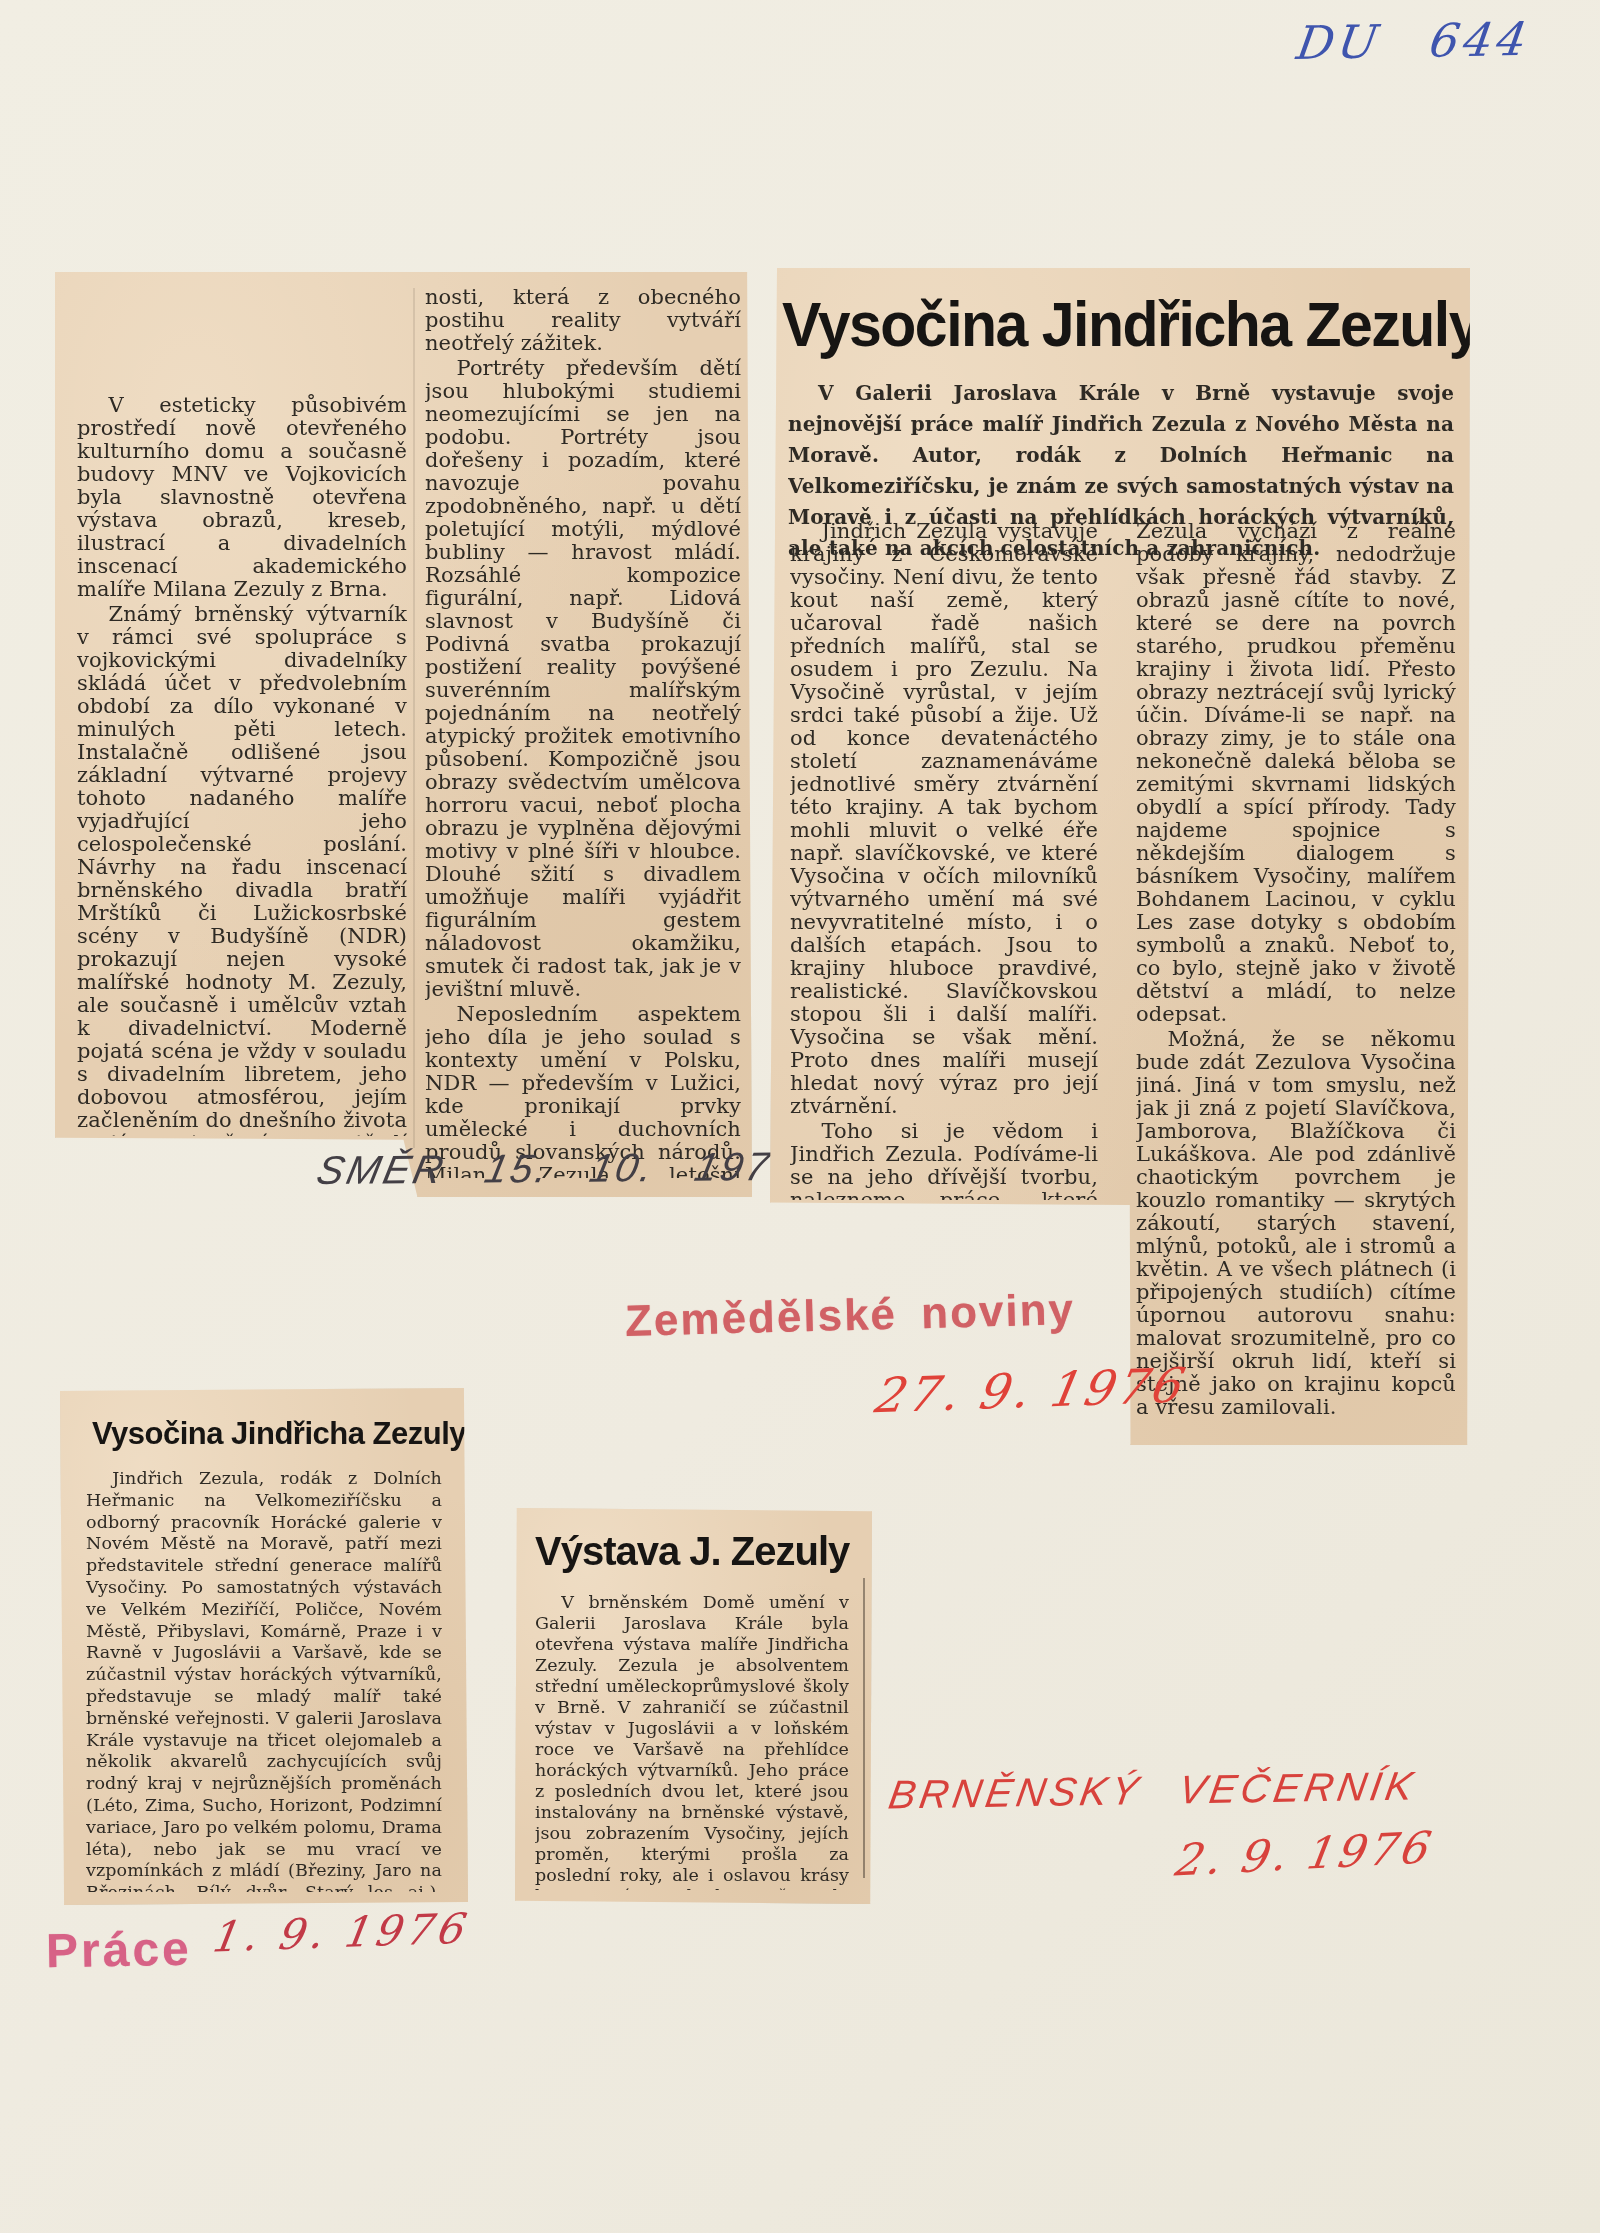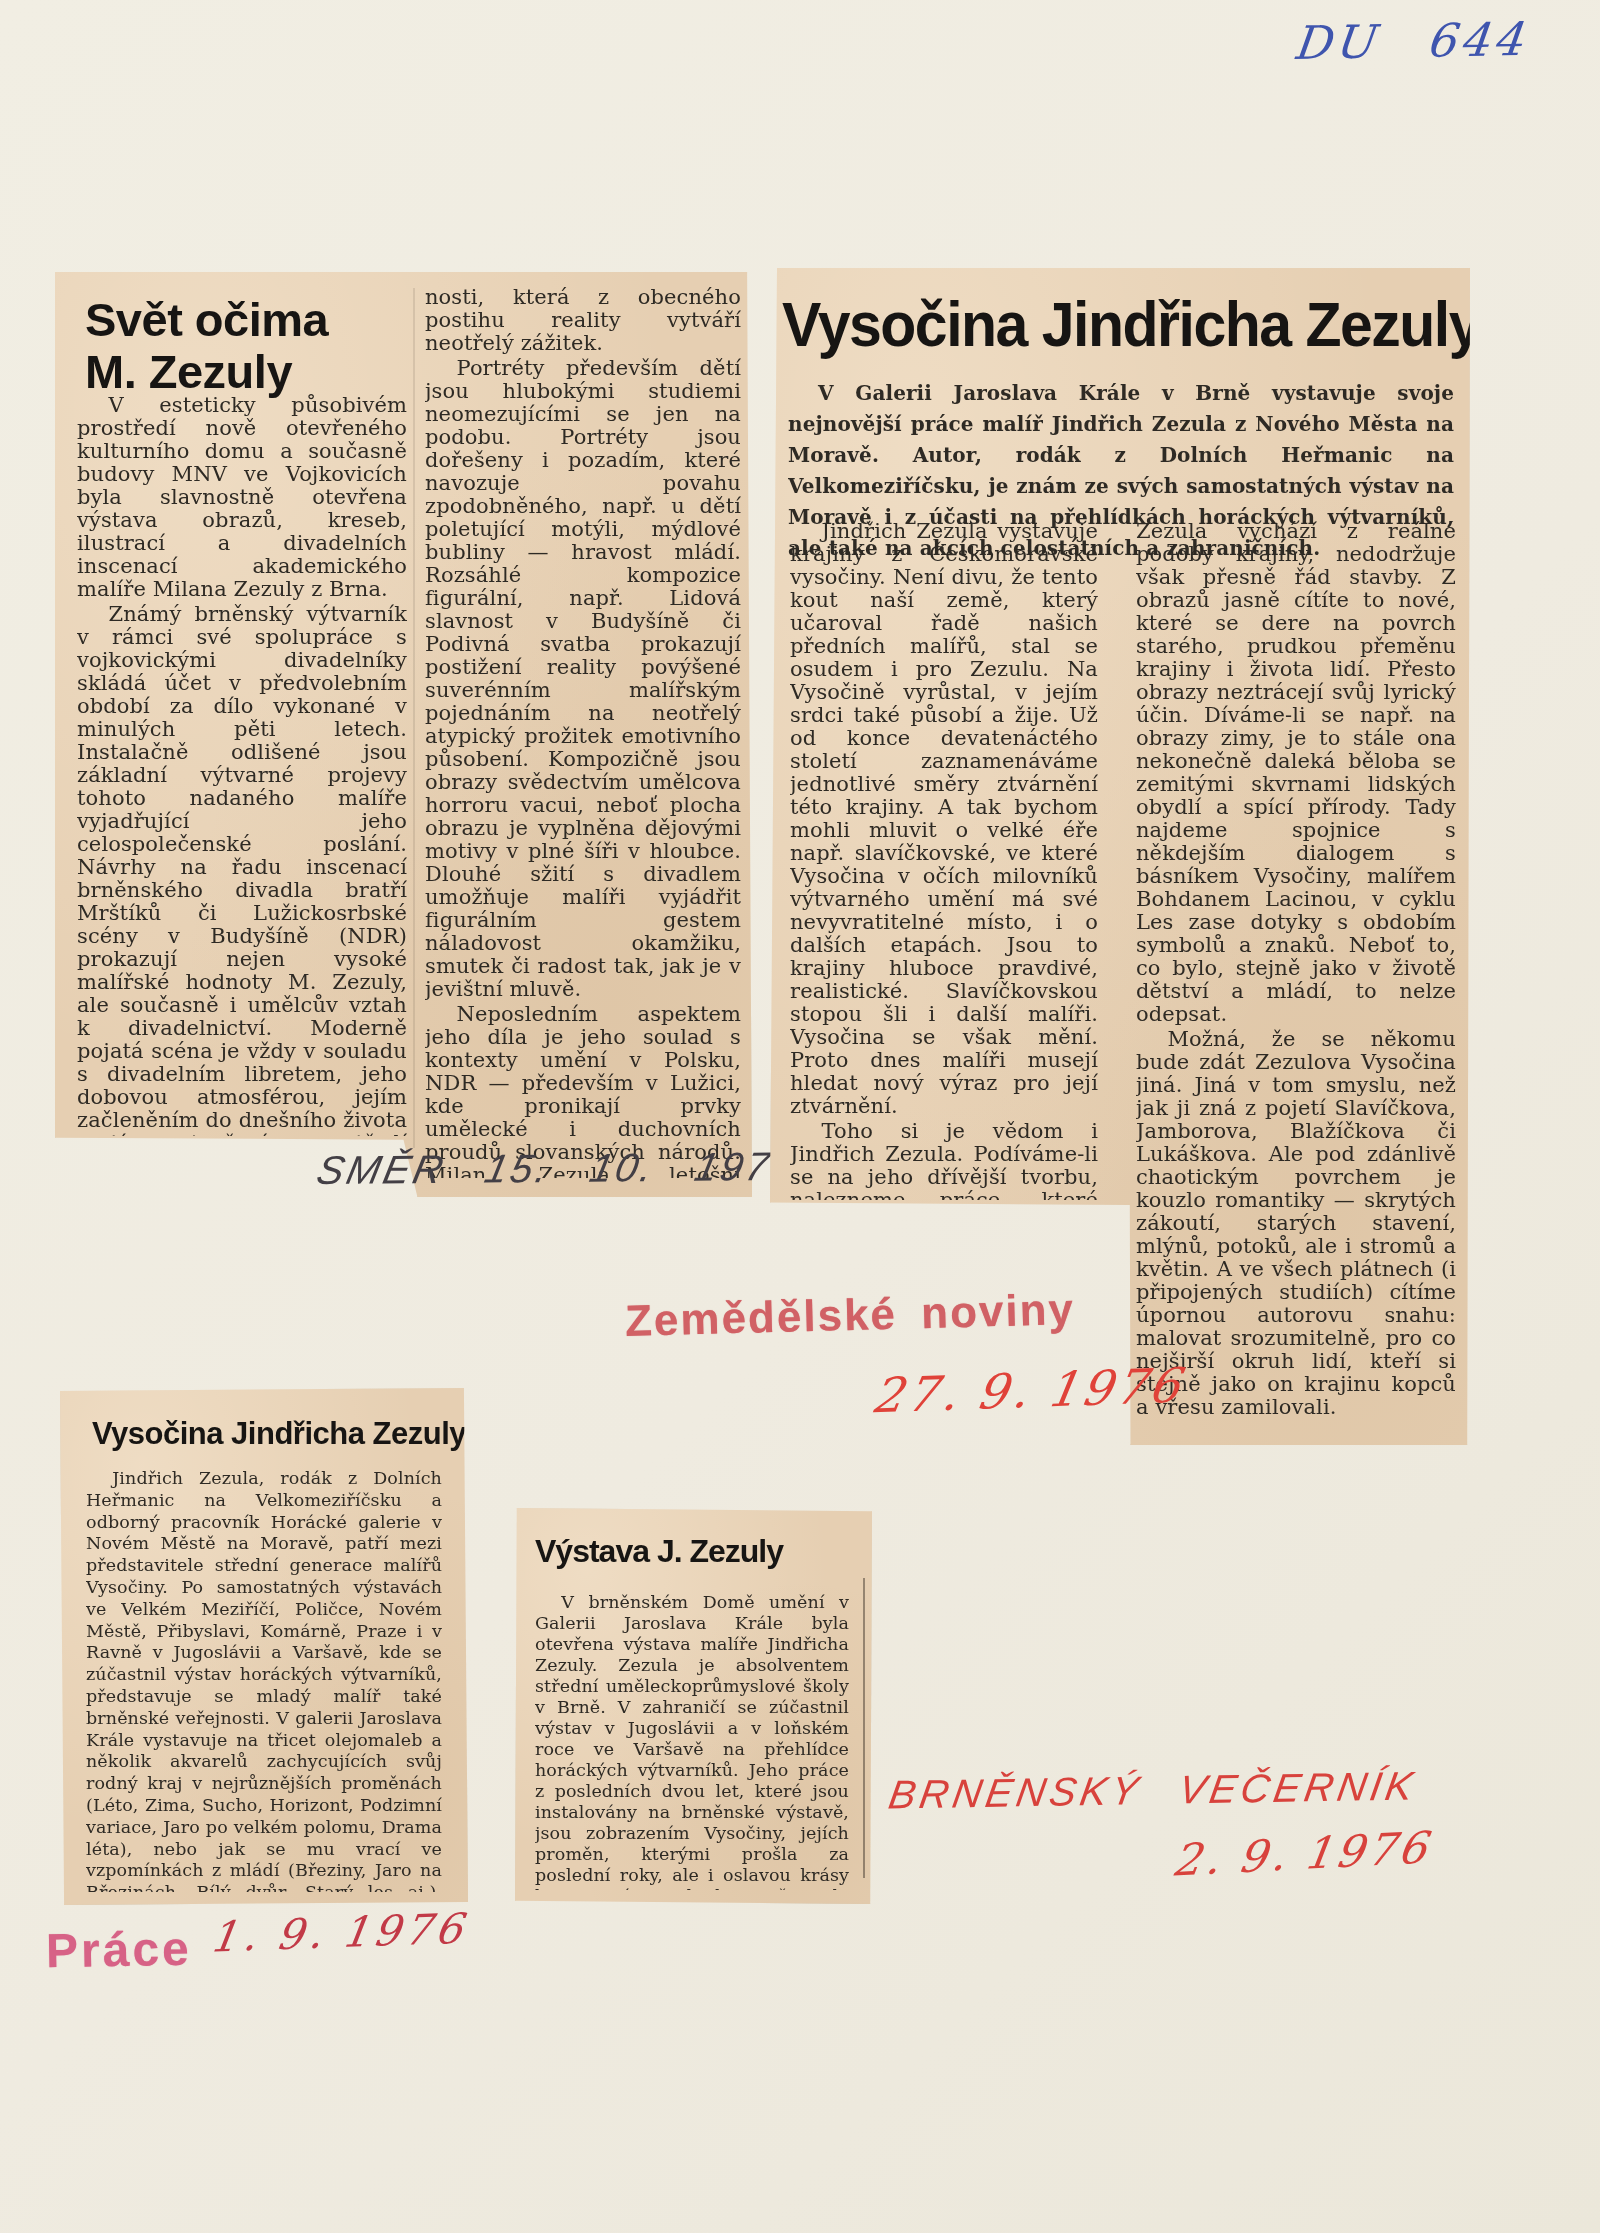--- a/index.html
+++ b/index.html
@@ -36,21 +36,21 @@
   #vys-col1{left:20px;top:252px;width:308px;height:680px;}
   #vys-col2{left:366px;top:252px;width:320px;height:918px;}
   
   #clip-vys2{left:60px;top:1388px;width:408px;height:517px;
       clip-path:polygon(0 .6% ,99% 0,100% 99.4%,1% 100%);}
   #clip-vys2 .title{left:32px;top:30px;font-size:31px;line-height:32px;letter-spacing:-.5px;}
   #vys2-body{left:26px;top:80px;width:356px;height:424px;font-size:17.5px;line-height:21.8px;}
   
   #clip-vystava{left:515px;top:1508px;width:357px;height:396px;
       clip-path:polygon(.5% 0,100% .8%,99.5% 100%,0 99.2%);}
-  #clip-vystava .title{left:20px;top:22px;font-size:32px;line-height:42px;letter-spacing:-1px;}
+  #clip-vystava .title{left:20px;top:22px;font-size:40px;line-height:42px;letter-spacing:-1px;}
   #vystava-body{left:20px;top:84px;width:314px;height:298px;font-size:17.5px;line-height:21px;}
   
   #du-number{right:70px;top:14px;color:#3f55ae;font-size:46px;letter-spacing:4px;
       word-spacing:30px;transform:skewX(-10deg) rotate(-1deg);
       font-family:"DejaVu Serif", serif;}
   #smer-note{left:318px;top:1146px;color:#433f45;font-size:40px;
       font-family:"Liberation Sans", sans-serif;letter-spacing:3px;word-spacing:26px;
       transform:skewX(-12deg) rotate(-.5deg);}
   #zn-stamp{left:625px;top:1290px;color:#cd4f55;font-size:44px;letter-spacing:2px;
       word-spacing:10px;transform:rotate(-1.5deg);text-shadow:0 0 1px rgba(205,79,85,.6);}
@@ -67,24 +67,20 @@
       transform:skewX(-13deg) rotate(-2deg);font-family:"DejaVu Serif", serif;}
 </style>
 </head>
 <body>
 
 <div id="page">
 
   <div class="hand" id="du-number">DU 644</div>
 
   <div class="clipping" id="clip-svet">
-    <div class="headline title">
-      <div>Svět očima</div>
-      <div>M. Zezuly</div>
-    </div>
     <div class="col" id="svet-col1">
         <p>V esteticky působivém prostředí nově otevřeného kulturního domu a současně budovy MNV ve Vojkovicích byla slavnostně otevřena výstava obrazů, kreseb, ilustrací a divadelních inscenací akademického malíře Milana Zezuly z Brna.</p>
         <p>Známý brněnský výtvarník v rámci své spolupráce s vojkovickými divadelníky skládá účet v předvolebním období za dílo vykonané v minulých pěti letech. Instalačně odlišené jsou základní výtvarné projevy tohoto nadaného malíře vyjadřující jeho celospolečenské poslání. Návrhy na řadu inscenací brněnského divadla bratří Mrštíků či Lužickosrbské scény v Budyšíně (NDR) prokazují nejen vysoké malířské hodnoty M. Zezuly, ale současně i umělcův vztah k divadelnictví. Moderně pojatá scéna je vždy v souladu s divadelním libretem, jeho dobovou atmosférou, jejím začleněním do dnešního života a tím vytvořením prostředí umocňujícího herecký projev. Ilustrační umění je v souladu s textovou částí ať realistického zaměření či básnických jinotajů, pro něž nachází adekvátní umělecký projev. Jádro výstavy tvoří pak dvě desítky obrazů ať krajinářských záběrů, portrétů či figurálních kompozicí. Krajiny vystihují genia loci v pevném atmosférickém obalu náladové barev-</p>
       </div>
     <div class="rule-v" style="left:358px;top:16px;height:860px;opacity:.25;"></div>
     <div class="col cont" id="svet-col2">
       <div>
           <p>nosti, která z obecného postihu reality vytváří neotřelý zážitek.</p>
           <p>Portréty především dětí jsou hlubokými studiemi neomezujícími se jen na podobu. Portréty jsou dořešeny i pozadím, které navozuje povahu zpodobněného, např. u dětí poletující motýli, mýdlové bubliny — hravost mládí. Rozsáhlé kompozice figurální, např. Lidová slavnost v Budyšíně či Podivná svatba prokazují postižení reality povýšené suverénním malířským pojednáním na neotřelý atypický prožitek emotivního působení. Kompozičně jsou obrazy svědectvím umělcova horroru vacui, neboť plocha obrazu je vyplněna dějovými motivy v plné šíři v hloubce. Dlouhé sžití s divadlem umožňuje malíři vyjádřit figurálním gestem náladovost okamžiku, smutek či radost tak, jak je v jevištní mluvě.</p>
           <p>Neposledním aspektem jeho díla je jeho soulad s kontexty umění v Polsku, NDR — především v Lužici, kde pronikají prvky umělecké i duchovních proudů slovanských národů. Milan Zezula, letošní pětapadesátník, je umělec jistého malířského rukopisu, individuálního, avšak nikoliv individualistického tvůrčího projevu, který je v naprostém souladu se současnými projevy celospolečenského začlenění umělce do dnešního života. Výhradně uměleckými prostředky povyšuje zdánlivou všednost každodenního života do neotřelého emotivního prožitku.</p>

